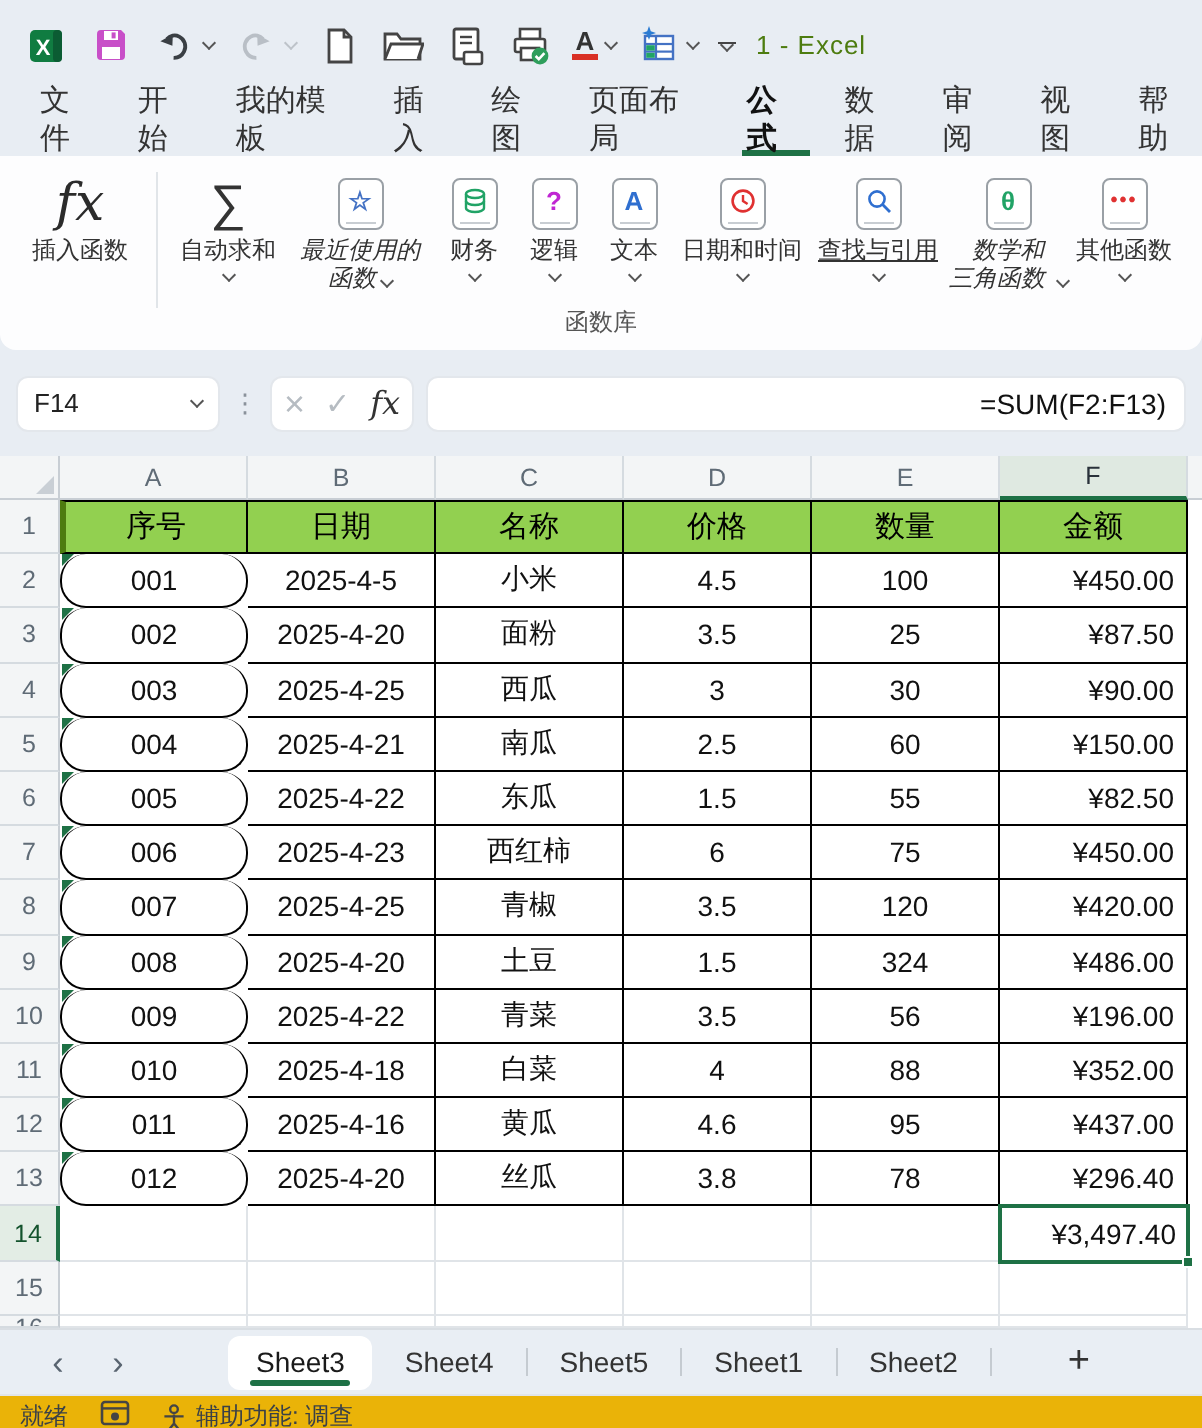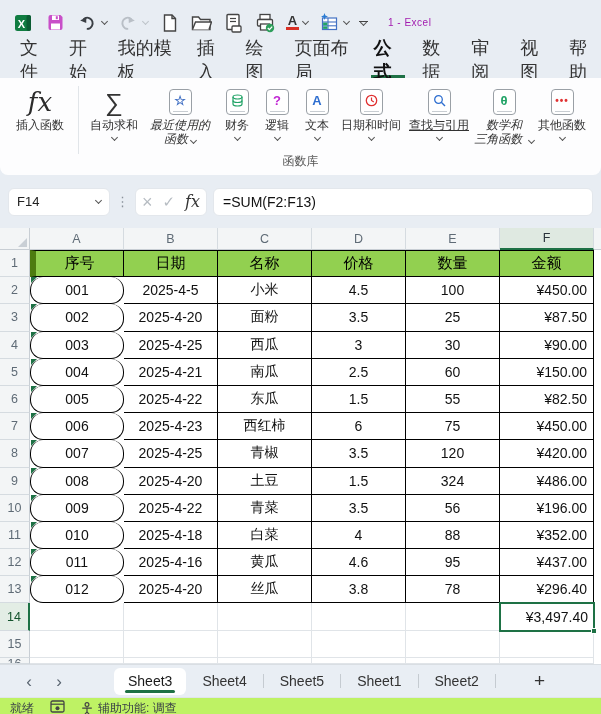--- a/index.html
+++ b/index.html
@@ -10,26 +10,26 @@
   .titlebar { position:absolute; top:0; left:0; width:601px; height:45px;
     display:flex; align-items:center; gap:10px; padding-left:12px; }
   .tb-ic { display:flex; align-items:center; justify-content:center; width:22px; height:22px; }
   .cv { display:inline-block; width:5px; height:5px; border-right:1.4px solid #555;
     border-bottom:1.4px solid #555; transform:rotate(45deg); margin-top:-3px; }
   .cv.gray { border-color:#BDC3C9; }
   .fc-a { font-size:13px; font-weight:bold; color:#333; line-height:11px; display:block; text-align:center;}
   .fc-bar { display:block; width:13px; height:3.5px; background:#D93025; margin:1px auto 0; }
   .morecmd { display:flex; flex-direction:column; align-items:center; gap:1px; }
   .morecmd i.bar { width:9px; border-top:1.6px solid #444; display:block; }
-  .wintitle { font-size:10px; color:#a21caf; margin-left:10px; letter-spacing:0.5px; }
+  .wintitle { font-size:13px; color:#4d7c0f; letter-spacing:0.5px; }
 
   
   .menubar { position:absolute; top:45px; left:0; width:601px; height:33px;
     display:flex; align-items:stretch; gap:15px; padding-left:18px; }
-  .mtab { display:flex; align-items:center; font-size:18px; color:#333;
+  .mtab { display:flex; align-items:center; font-size:15px; color:#333;
     border-bottom:3px solid transparent; padding:0 2px; cursor:default; }
   .mtab.active { font-weight:bold; color:#111; border-bottom-color:#1E7145; }
 
   
   .ribbon { position:absolute; top:78px; left:0; width:601px; height:97px;
     background:#FDFDFE; border-radius:0 0 8px 8px; }
   .rb-row { display:flex; align-items:flex-start; padding:6px 0 0 8px; height:76px; }
   .rbtn { display:flex; flex-direction:column; align-items:center; justify-content:flex-start;
     font-size:12px; color:#333; text-align:center; padding-top:2px; }
   .rbtn .icn { height:32px; display:flex; align-items:center; justify-content:center; }
@@ -53,41 +53,41 @@
   .namebox { width:102px; height:28px; background:#fff; border:1px solid #E3E7EC; border-radius:6px;
     display:flex; align-items:center; padding:0 8px; font-size:13px; color:#222; }
   .namebox span { flex:1; }
   .dots { color:#8A929A; font-size:13px; letter-spacing:0; line-height:9px; text-align:center; }
   .fbtns { height:28px; background:#fff; border:1px solid #E3E7EC; border-radius:6px;
     display:flex; align-items:center; padding:0 6px; gap:10px; }
   .fx-x { font-size:18px; color:#B6BCC2; line-height:18px; }
   .fx-ok { font-size:15px; color:#B6BCC2; }
   .fx-sm { font-family:"DejaVu Serif", serif; font-style:italic; font-size:16px; color:#333; }
   .ffield { flex:1; height:28px; background:#fff; border:1px solid #E3E7EC; border-radius:6px;
-    display:flex; align-items:center; padding:0 9px; font-size:14px; color:#111; }
+    display:flex; align-items:center; padding:0 9px; font-size:14px; color:#111;justify-content:flex-end; }
 
   
   .grid { position:absolute; top:228px; left:0; width:601px; height:436px; background:#fff;
     display:grid; grid-template-columns:30px repeat(6, 94px) 1fr;
     grid-template-rows:22px repeat(15, 27.2px) 1fr; overflow:hidden; font-size:14px; color:#111; }
   .grid > div { display:flex; align-items:center; justify-content:center; }
   .corner { background:#F3F5F6; border-right:1px solid #C8CED4; border-bottom:1px solid #C8CED4; position:relative; }
   .corner b { position:absolute; right:2px; bottom:2px; width:0; height:0;
     border-left:9px solid transparent; border-bottom:9px solid #C9CFD5; }
   .ch { background:#F3F5F6; border-right:1px solid #D5DBE0; border-bottom:1px solid #C8CED4;
     color:#5F6B76; font-size:12.5px; }
   .ch.sel { background:#DFE9E1; border-bottom:2px solid #1E7145; color:#29313A; }
   .fh { background:#F3F5F6; border-bottom:1px solid #C8CED4; }
   .rh { background:#F3F5F6; border-right:1px solid #C8CED4; border-bottom:1px solid #D5DBE0;
     color:#5F6B76; font-size:12.5px; }
   .rh.sel { background:#E3EDE5; color:#14532d; border-right:2px solid #1E7145; }
   .rh.clip { align-items:flex-start; overflow:hidden; line-height:13px; }
   .gh { background:#92D050; border-top:1px solid #000; border-right:1px solid #000;
     border-bottom:1px solid #000; font-size:15px; color:#000; }
-  .gl { border-left:6px solid #4d7c0f; }
+  .gl { border-left:3px solid #4d7c0f; }
   .dc { border-right:1px solid #000; border-bottom:1px solid #000; }
   .ca { border-left:1px solid #000; position:relative;border-radius:13px; }
   .tri { position:absolute; top:0; left:0; width:0; height:0;
     border-top:6px solid #1E7145; border-right:6px solid transparent; }
   .mc { justify-content:flex-end !important; padding-right:6px; }
   .ec { border-right:1px solid #E0E4E8; border-bottom:1px solid #E0E4E8; background:#fff; }
   .sc { background:#fff; outline:2px solid #1E7145; outline-offset:-1px; position:relative; z-index:3;
     justify-content:flex-end !important; padding-right:6px; }
   .handle { position:absolute; right:-3px; bottom:-3px; width:6px; height:6px;
     background:#1E7145; border:1px solid #fff; z-index:4; }
@@ -99,21 +99,21 @@
   .snav { font-size:17px; color:#596470; width:30px; text-align:center; line-height:17px; }
   .stabs { display:flex; align-items:center; margin-left:40px;justify-content:space-between; }
   .stab { font-size:14px; color:#333; padding:0 16px; height:27px; display:flex; align-items:center; }
   .stab.active { background:#fff; border-radius:6px; color:#1a1a1a; position:relative; padding:0 14px; }
   .tab-underline { position:absolute; bottom:2px; left:11px; right:11px; height:3px;
     background:#1E7145; border-radius:2px; }
   .vsep { width:1px; height:14px; background:#C5CBD1; }
   .addsheet { font-size:19px; color:#333; margin-left:38px; font-weight:400; }
 
   
-  .statusbar { position:absolute; top:697px; left:0; width:601px; height:17px; background:#bef264;
+  .statusbar { position:absolute; top:697px; left:0; width:601px; height:17px; background:#eab308;
     border-top:1px solid #E1E5E9; display:flex; align-items:flex-start; gap:16px;
     padding:2px 0 0 10px; overflow:hidden; font-size:12px; color:#3A4047; }
   .sb-item { display:flex; align-items:center; gap:5px; }
 </style>
 </head>
 <body>
 
 <div class="app">
 
   <div class="titlebar">

